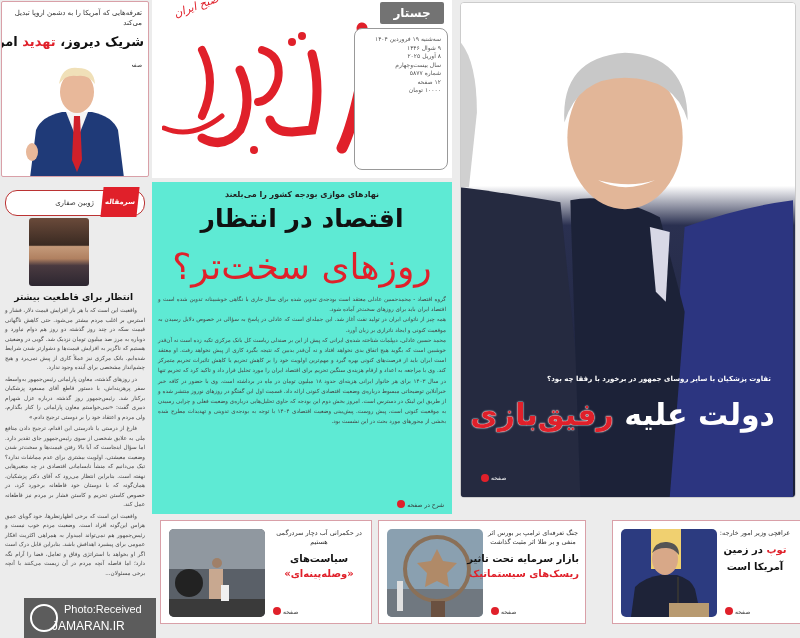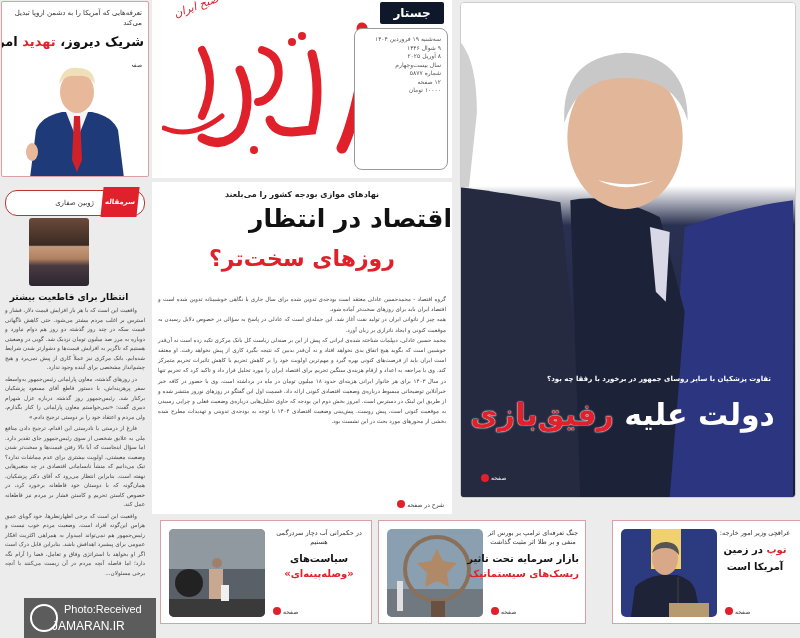--- a/index.html
+++ b/index.html
@@ -14,44 +14,44 @@
   .trump-headline .red { color: #e0202a; }
   .page-ref { font-size: 6px; color: #333; display: inline-flex; align-items: center; gap: 2px; }
   .page-dot { width: 8px; height: 8px; border-radius: 50%; background: #e0202a; display: inline-block; }
   .trump-pageref { position: absolute; top: 58px; right: 6px; }
   .trump-photo { position: absolute; left: 20px; top: 58px; width: 110px; height: 118px; }
 
   
   .masthead { position: absolute; left: 152px; top: 0; width: 300px; height: 178px; background: #fff; }
   .logo-word { position: absolute; left: 10px; top: 20px; width: 230px; height: 150px; }
   .subtitle { position: absolute; left: 20px; top: 8px; font-size: 11px; color: #e0202a; font-style: italic; transform: rotate(-20deg); transform-origin: left top; font-family: "DejaVu Serif", serif; }
-  .edition-tab { position: absolute; right: 8px; top: 2px; width: 64px; height: 22px; background: #0f172a; color: #fff; font-size: 12px; font-weight: bold; text-align: center; line-height: 22px; border-radius: 2px; }
+  .edition-tab { position: absolute; right: 8px; top: 2px; width: 64px; height: 22px; background: #737373; color: #fff; font-size: 12px; font-weight: bold; text-align: center; line-height: 22px; border-radius: 2px; }
   .info-box { position: absolute; right: 4px; top: 28px; width: 94px; height: 142px; border: 1.5px solid #999; border-radius: 8px; padding: 6px 6px; font-size: 6px; line-height: 8.5px; color: #555; text-align: right; background: #fff; }
   .info-box div { white-space: nowrap; }
 
   
   .editorial { position: absolute; left: 1px; top: 182px; width: 148px; height: 456px; background: #ececec; }
   .col-header { position: absolute; left: 4px; top: 8px; width: 140px; height: 26px; border: 1.5px solid #b33; border-radius: 12px; background: #fff; }
   .col-tag { position: absolute; right: 6px; top: -4px; width: 36px; height: 30px; background: #e0202a; color: #fff; font-size: 7px; font-weight: bold; text-align: center; line-height: 30px; transform: skewX(-6deg); }
   .col-author { position: absolute; right: 50px; top: 8px; font-size: 7px; color: #333; }
   .author-photo { position: absolute; left: 28px; top: 36px; width: 60px; height: 68px; background: linear-gradient(180deg, #6a4a3a 0%, #3a2a22 40%, #c49a7a 42%, #b08060 60%, #4a3a40 70%, #2c2630 100%); border-radius: 3px; overflow: hidden; }
-  .editorial-title { position: absolute; top: 110px; right: 16px; left: 4px; font-size: 9px; font-weight: bold; color: #111; text-align: center; }
+  .editorial-title { position: absolute; top: 110px; right: 16px; left: 4px; font-size: 9px; font-weight: bold; color: #111; text-align: right; }
   .editorial-body { position: absolute; top: 124px; right: 4px; left: 4px; font-size: 5.6px; line-height: 9.5px; color: #444; text-align: justify; }
   .editorial-body p { margin-bottom: 2px; text-indent: 8px; }
 
   .watermark { position: absolute; left: 0; bottom: 0; width: 132px; height: 40px; background: rgba(60,60,60,0.82); color: #fff; font-family: "Liberation Sans", sans-serif; direction: ltr; margin-left: 23px; }
   .wm-logo { position: absolute; left: 6px; top: 6px; width: 28px; height: 28px; border-radius: 50%; border: 2px solid #fff; }
   .wm-text1 { position: absolute; left: 40px; top: 5px; font-size: 11px; }
   .wm-text2 { position: absolute; left: 28px; top: 21px; font-size: 12px; }
 
   
-  .main-story { position: absolute; left: 152px; top: 182px; width: 300px; height: 332px; background: #ffffff; }
+  .main-story { position: absolute; left: 152px; top: 182px; width: 300px; height: 332px; background: #5eead4; }
   .main-kicker { position: absolute; top: 8px; left: 0; right: 0; text-align: center; font-size: 8px; font-weight: bold; color: #222; }
-  .main-h1 { position: absolute; top: 22px; left: 0; right: 0; text-align: right; font-size: 25px; font-weight: 900; color: #111; letter-spacing: -1px; }
-  .main-h2 { position: absolute; top: 64px; left: 0; right: 0; text-align: center; font-size: 22px; font-weight: 700; color: #e0202a; letter-spacing: -1px; }
+  .main-h1 { position: absolute; top: 22px; left: 0; right: 0; text-align: center; font-size: 25px; font-weight: 900; color: #111; letter-spacing: -1px; }
+  .main-h2 { position: absolute; top: 64px; left: 0; right: 0; text-align: center; font-size: 36px; font-weight: 400; color: #e0202a; letter-spacing: -1px; }
   .main-body { position: absolute; top: 112px; right: 6px; left: 6px; font-size: 5.6px; line-height: 10.2px; color: #444; text-align: justify; }
   .main-body p { margin-bottom: 0; }
   .main-more { position: absolute; bottom: 6px; right: 8px; }
 
   
   .hero { position: absolute; left: 460px; top: 2px; width: 336px; height: 496px; background: #fff; border: 1px solid #ccc; border-radius: 4px; overflow: hidden; }
   .hero-photo { position: absolute; left: 0; top: 0; width: 100%; height: 100%; }
   .hero-caption { position: absolute; top: 372px; right: 24px; font-size: 7px; color: #fff; font-weight: bold; }
   .hero-headline { position: absolute; top: 394px; right: 20px; left: 10px; font-size: 30px; font-weight: 900; color: #fff; text-align: right; white-space: nowrap; letter-spacing: -1px; }
   .hero-headline .red { color: #e0202a; text-shadow: 0 0 2px #fff, 0 0 1px #fff; }

